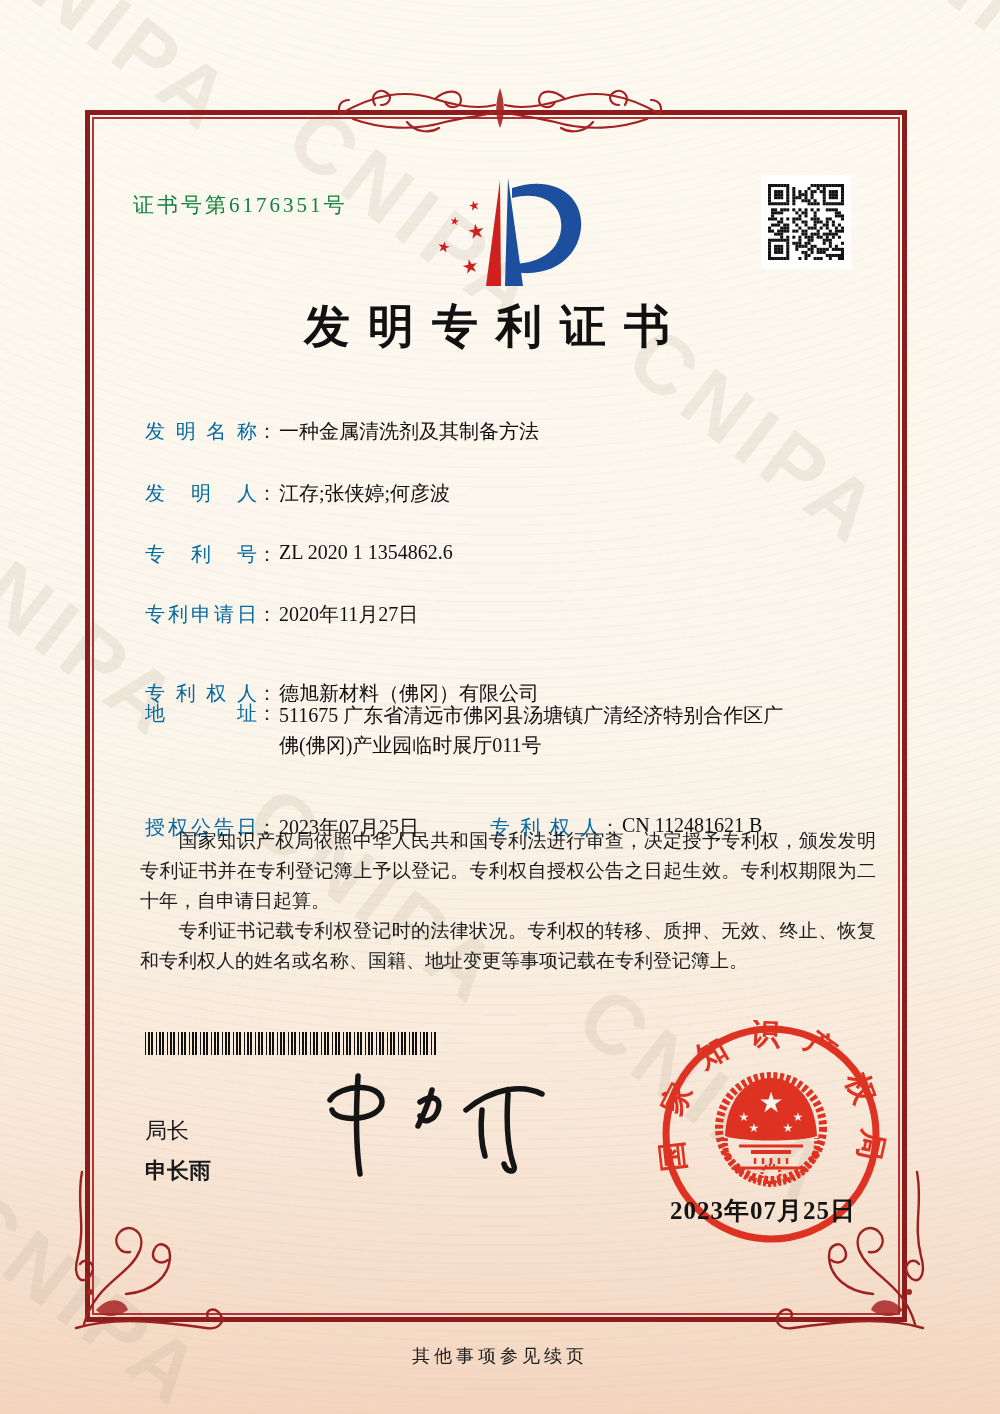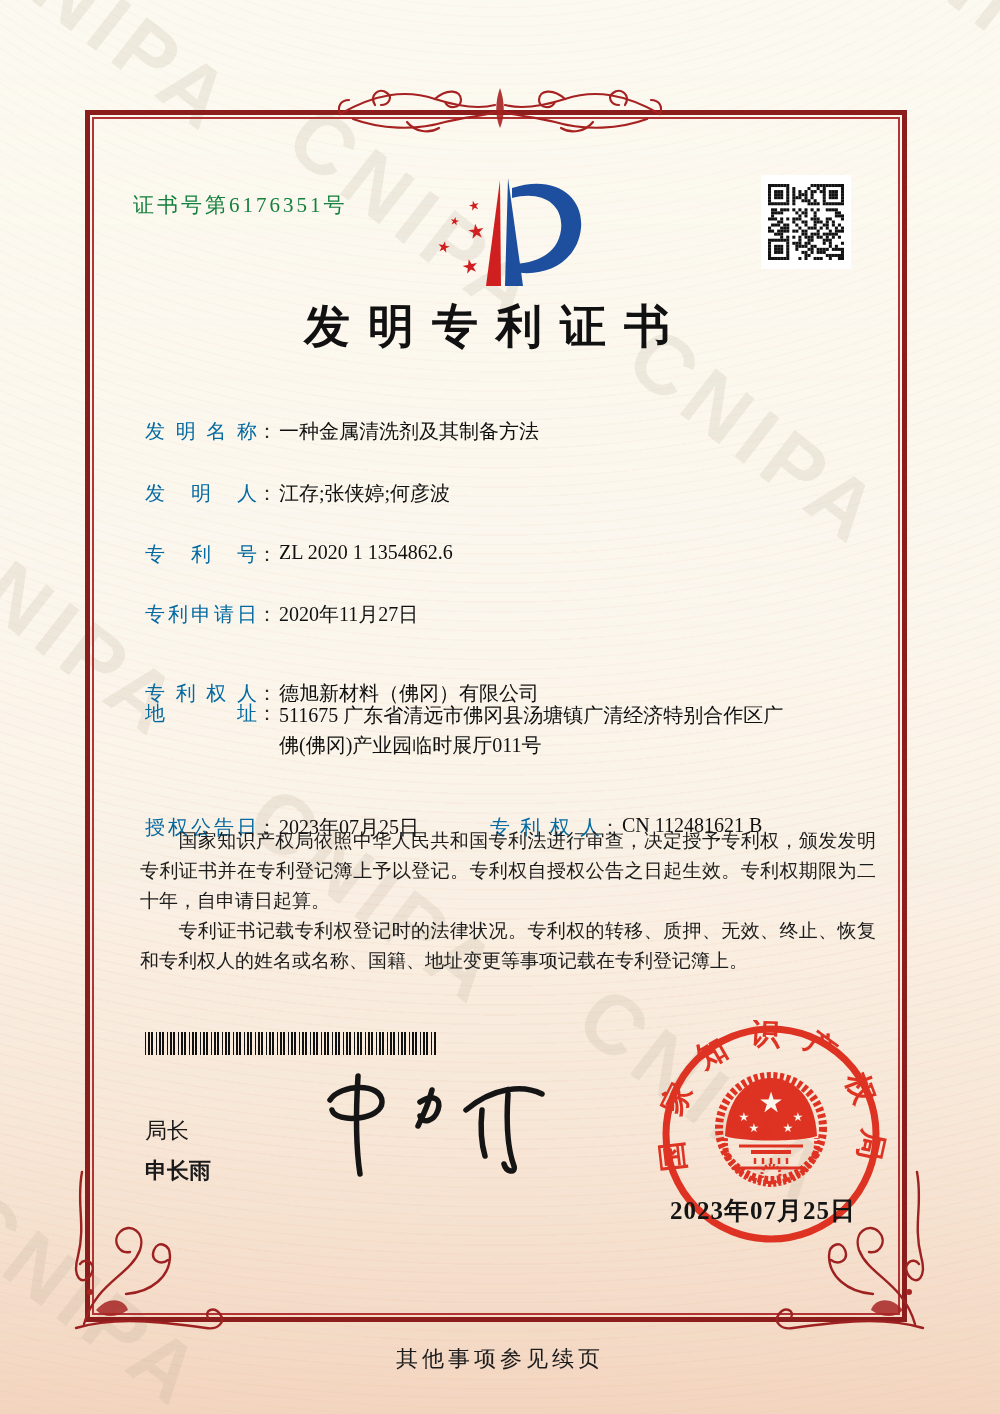--- a/index.html
+++ b/index.html
@@ -56,21 +56,21 @@
   .barcode{position:absolute; left:145px; top:1032px; width:296px; height:23px; overflow:hidden; white-space:nowrap; font-size:0;}
   .barcode span{display:inline-block; height:23px; background:#111;}
   .signer{position:absolute; left:145px; font-family:"Liberation Sans","DejaVu Sans",sans-serif; font-size:22px; color:#1a1a1a;}
   .sig-svg{position:absolute; left:270px; top:1058px; width:290px; height:125px;}
   .seal-svg{position:absolute; left:655px; top:1020px; width:232px; height:232px; opacity:.95;}
   .seal-date{
     position:absolute; left:668px; top:1194px; width:190px; text-align:center;
     font-size:25px; font-weight:bold; color:#141414; letter-spacing:1px; z-index:5;
   }
   .page-num{position:absolute; left:85px; width:822px; top:1284px; text-align:center; font-size:17px; letter-spacing:2px; color:#222;}
-  .footer-note{position:absolute; left:0; width:1000px; top:1344px; text-align:center; font-size:22px; letter-spacing:4px; color:#1c1c1c;}
+  .footer-note{position:absolute; left:0; width:1000px; top:1344px; text-align:center; font-size:18px; letter-spacing:4px; color:#1c1c1c;}
 </style>
 </head>
 <body>
 
 <div class="page">
 
   <div class="texture"></div>
 
   <span class="wm" style="left:-40px; top:-25px;">CNIPA</span>
   <span class="wm" style="left:848px; top:-45px;">CNIPA</span>

